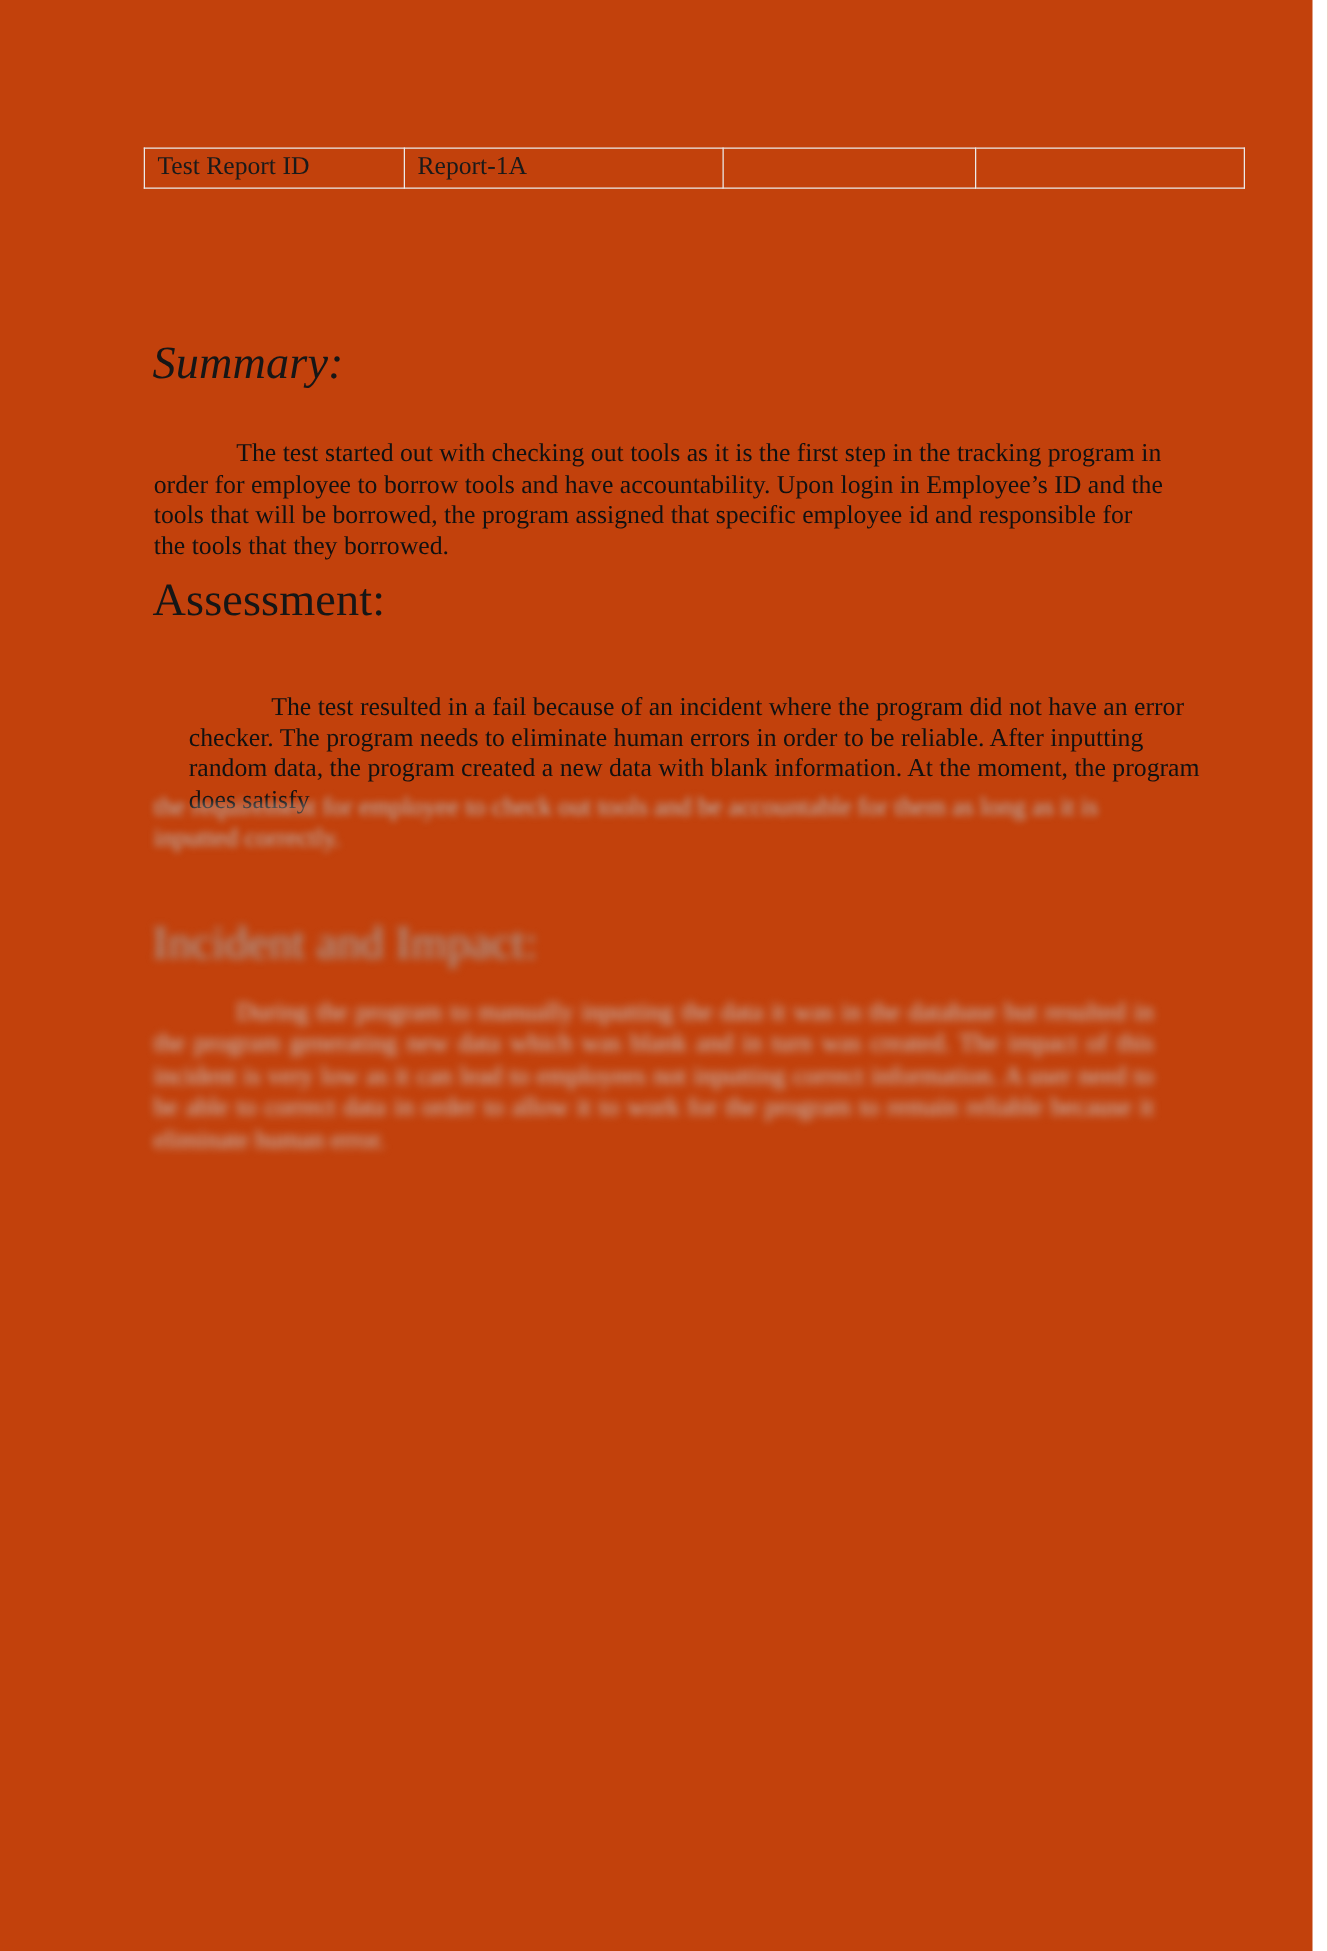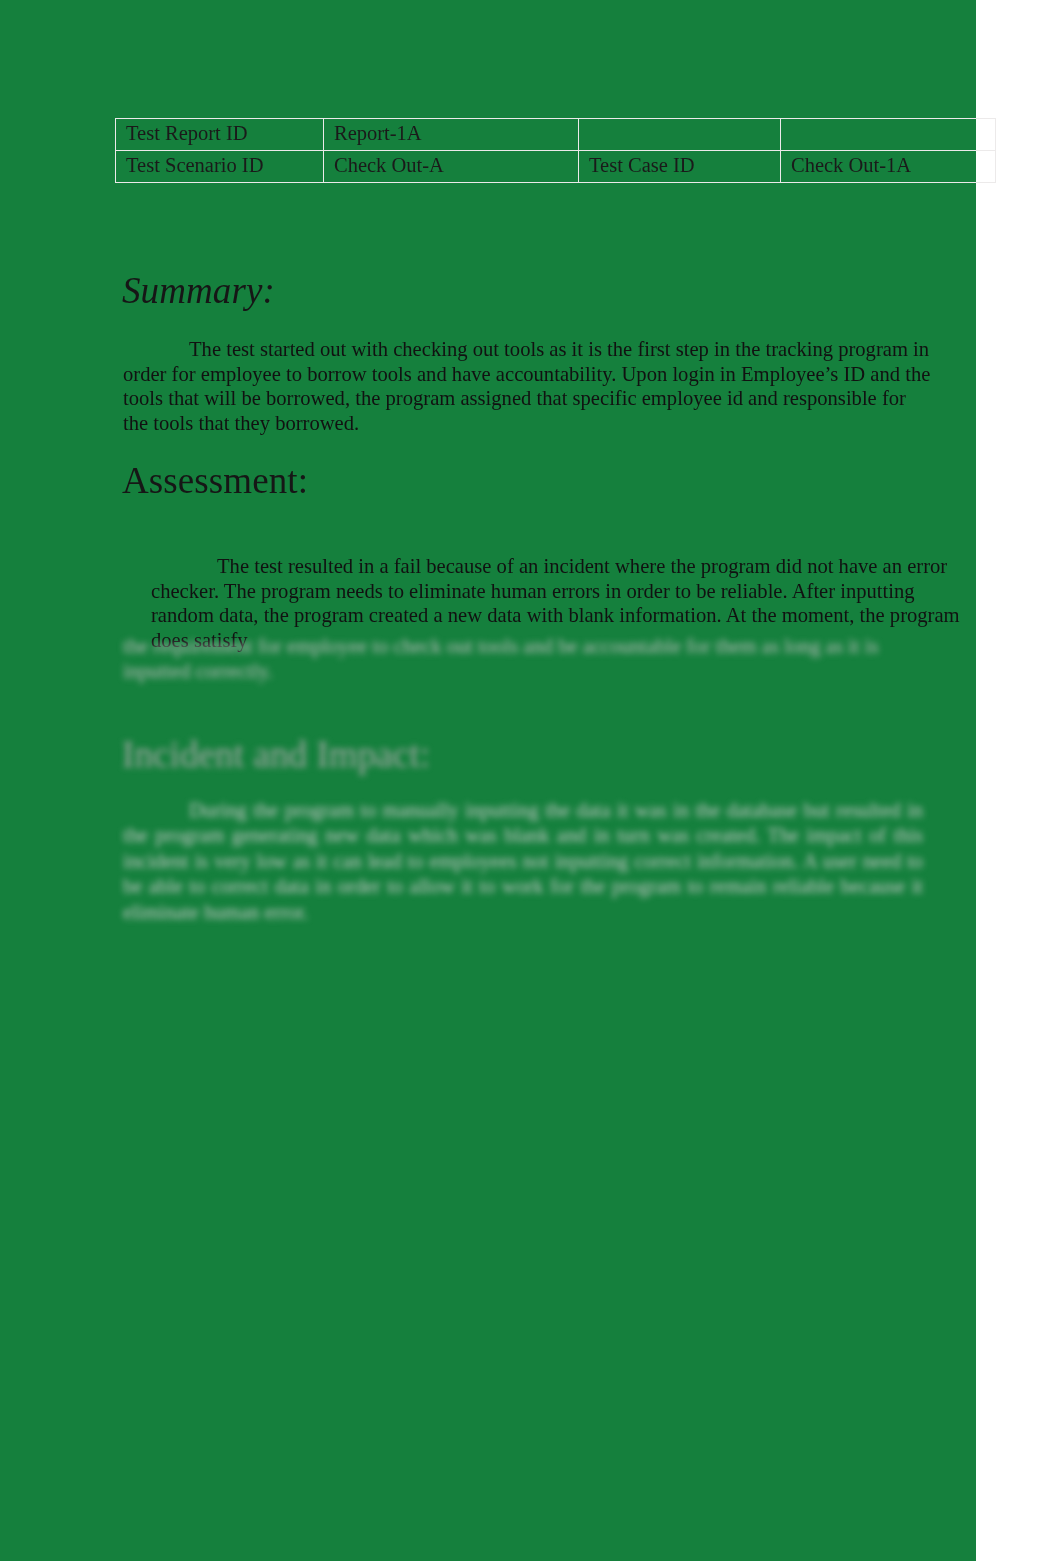--- a/index.html
+++ b/index.html
@@ -12,23 +12,23 @@
     height: 1561px;
     position: relative;
     font-family: "Liberation Serif", "DejaVu Serif", serif;
     color: #000000;
     overflow: hidden;
   }
 
   .page {
     position: absolute;
     top: 0; left: 0;
-    width: 976px;
+    width: 1050px;
     height: 1561px;
-    background: #15803d;
+    background: #c2410c;
   }
 
   
   .meta-table {
     position: absolute;
     left: 115px;
     top: 118px;
     width: 880px;
     border-collapse: collapse;
     table-layout: fixed;
@@ -74,21 +74,21 @@
     position: absolute;
     left: 123px;
     width: 812px;
     margin: 0;
     font-size: 20.6px;
     line-height: 24.6px;
     text-align: left;
     text-indent: 66px;
     color: #111111;
   }
-  #p-summary    { top: 337px; font-family: Liberation Serif, serif; }
+  #p-summary    { top: 351px; font-family: Liberation Serif, serif; }
   #p-assessment { top: 554px; margin-left: 28px; }
 
   
   #p-assessment-tail {
     position: absolute;
     left: 123px;
     top: 634px;
     width: 812px;
     margin: 0;
     font-size: 20.6px;
@@ -118,26 +118,20 @@
 <div class="page">
 
   <table class="meta-table">
     <tbody>
       <tr>
         <td class="c1">Test Report ID</td>
         <td class="c2">Report-1A</td>
         <td class="c3 blank"></td>
         <td class="c4 blank"></td>
       </tr>
-      <tr>
-        <td class="c1">Test Scenario ID</td>
-        <td class="c2">Check Out-A</td>
-        <td class="c3">Test Case ID</td>
-        <td class="c4">Check Out-1A</td>
-      </tr>
     </tbody>
   </table>
 
   <h1 class="sec" id="h-summary">Summary:</h1>
 
   <p class="body" id="p-summary">The test started out with checking out tools as it is the first step in the tracking program in order for employee to borrow tools and have accountability. Upon login in Employee’s ID and the tools that will be borrowed, the program assigned that specific employee id and responsible for the tools that they borrowed.</p>
 
   <h1 class="sec" id="h-assessment">Assessment:</h1>
 
   <p class="body" id="p-assessment">The test resulted in a fail because of an incident where the program did not have an error checker. The program needs to eliminate human errors in order to be reliable. After inputting random data, the program created a new data with blank information. At the moment, the program does satisfy</p>

